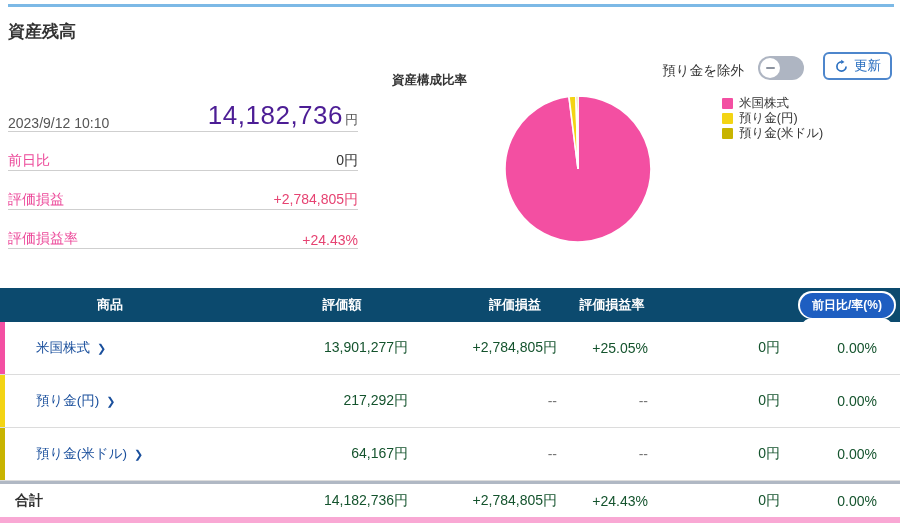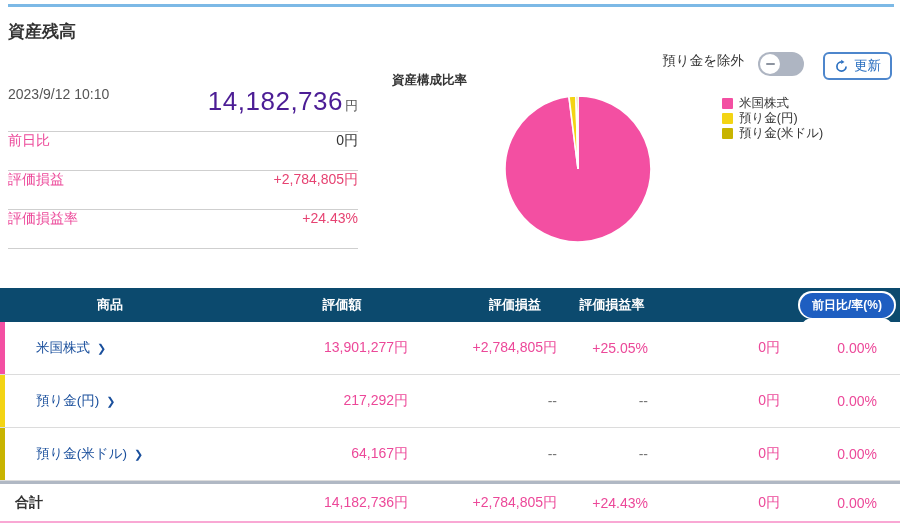--- a/index.html
+++ b/index.html
@@ -5,30 +5,30 @@
   * { margin:0; padding:0; box-sizing:border-box; }
   html,body { background:#fff; }
   body { font-family:"Liberation Sans","DejaVu Sans",sans-serif; color:#333; }
   .page { position:relative; width:900px; height:528px; background:#fff; overflow:hidden; }
 
   .top-rule { position:absolute; left:8px; right:6px; top:4px; height:3px; background:#7cb9e6; }
 
   .page-title { position:absolute; left:8px; top:20px; font-size:17px; font-weight:bold; color:#333; }
 
   
-  .controls { position:absolute; top:52px; right:8px; display:flex; align-items:flex-start; gap:19px; }
+  .controls { position:absolute; top:52px; right:8px; display:flex; align-items:flex-end; gap:19px; }
   .toggle-label { font-size:13.5px; color:#333; }
   .toggle { position:relative; width:46px; height:24px; border-radius:12px; background:#aeb5c2; cursor:pointer; margin-left:-5px; }
   .toggle-knob { position:absolute; left:2px; top:2px; width:20px; height:20px; border-radius:50%; background:#fff; display:flex; align-items:center; justify-content:center; }
   .toggle-minus { width:9px; height:2px; background:#8d94a0; border-radius:1px; }
   .refresh-btn { display:flex; align-items:center; gap:5px; background:#fff; border:2px solid #4d86cc; border-radius:6px; padding:3px 9px; color:#2a6fc0; font-size:13.5px; cursor:pointer; font-family:inherit; }
 
   
   .summary { position:absolute; left:8px; top:86px; width:350px; }
-  .summary-row { display:flex; justify-content:space-between; align-items:flex-start; border-bottom:1px solid #cfcfcf; height:39px; }
+  .summary-row { display:flex; justify-content:space-between; align-items:flex-end; border-bottom:1px solid #cfcfcf; height:39px; }
   .summary-row.first { height:46px; }
   .summary-label { font-size:14px; color:#ec4899; }
   .summary-value { font-size:14px; color:#333; }
   .summary-value.red, .red-text { color:#e64372; }
   .total-amount { display:flex; align-items:baseline; }
   .total-number { font-size:26px; color:#4c1d95; letter-spacing:0.5px; }
   .total-unit { font-size:13px; color:#555; margin-left:2px; }
   .timestamp { font-size:14px; color:#555; }
 
   
@@ -49,30 +49,30 @@
   .h-rate { left:552px; width:120px; }
   .pill-group { position:absolute; right:4px; top:3px; height:28px; background:#fff; border-radius:15px; display:flex; align-items:center; padding:2px;flex-direction:column; }
   .pill { font-size:12px; font-weight:bold; padding:4px 12px; border-radius:13px; white-space:nowrap; cursor:pointer; }
   .pill.selected { background:#1e5ec1; color:#fff; }
   .pill.unselected { background:#fff; color:#1e5ec1; }
 
   .t-row { position:relative; height:53px; border-bottom:1px solid #dcdcdc; background:#fff; }
   .stripe { position:absolute; left:0; top:0; bottom:0; width:5px; }
   .row-name { position:absolute; left:36px; top:50%; transform:translateY(-50%); color:#1a4f9c; font-size:13.5px; display:flex; align-items:center; cursor:pointer; white-space:nowrap; }
   .chevron { font-size:11px; font-weight:bold; margin-left:7px; color:#1a4f9c; }
-  .cell { position:absolute; top:50%; transform:translateY(-50%); font-size:14px; color:#ec4899; text-align:right; white-space:nowrap; }
+  .cell { position:absolute; top:50%; transform:translateY(-50%); font-size:14px; color:#14532d; text-align:right; white-space:nowrap; }
   .c-value { right:492px; }
   .c-gain { right:343px; }
   .c-rate { right:252px; }
   .c-day { right:120px; }
   .c-dayrate { right:23px; }
   .dashes { color:#777; }
 
   .thick-divider { height:3px; background:#b0b8c4; }
-  .t-total { position:relative; height:39px; border-bottom:2px solid #f9a8d4; background:#fff; }
+  .t-total { position:relative; height:39px; border-bottom:6px solid #f9a8d4; background:#fff; }
   .total-name { position:absolute; left:15px; top:50%; transform:translateY(-50%); font-size:14px; font-weight:bold; color:#333; }
 </style>
 </head>
 <body>
 
 <div class="page">
 
   <div class="top-rule"></div>
 
   <div class="page-title">資産残高</div>

